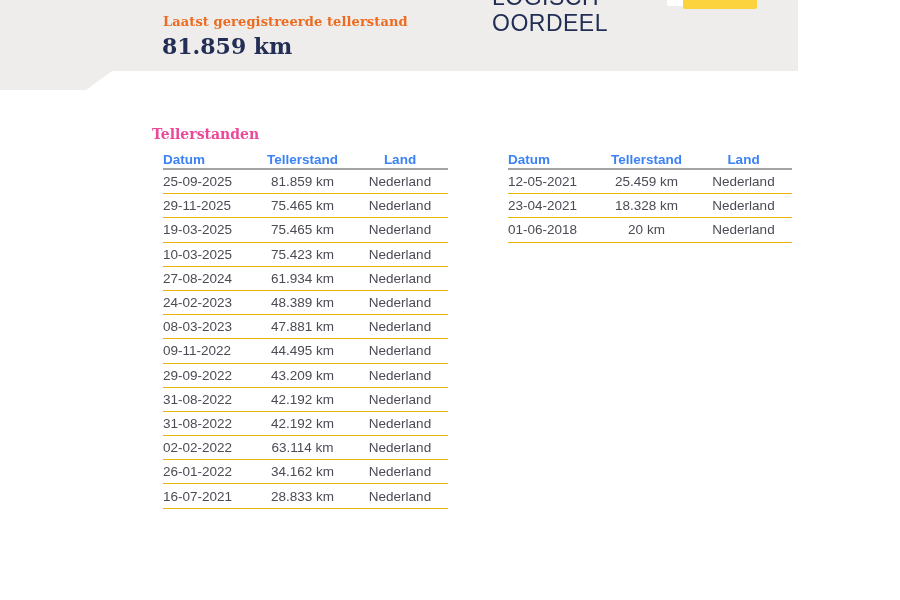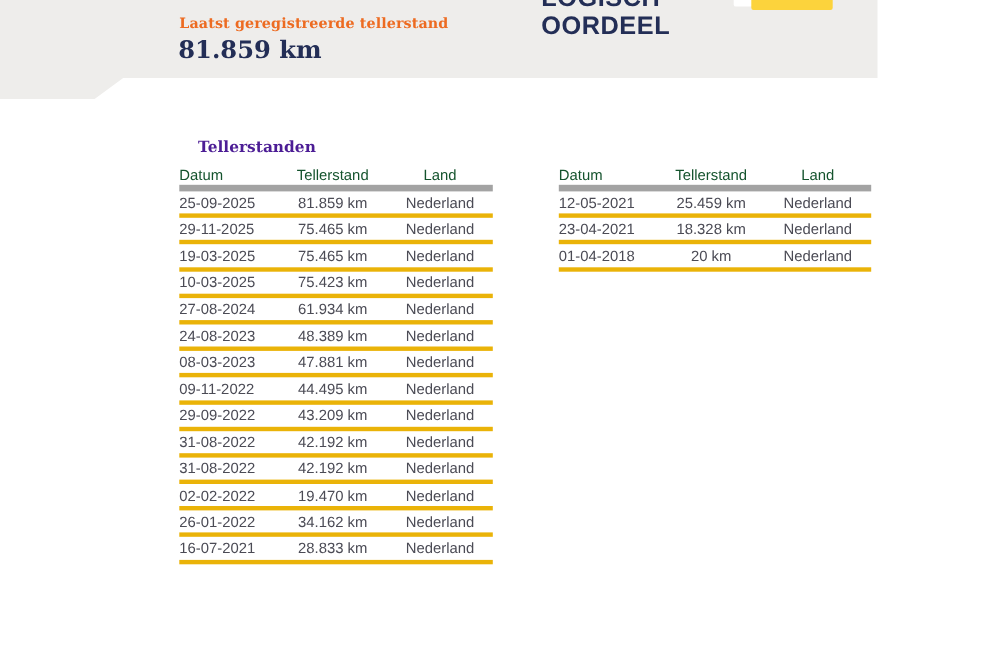--- a/index.html
+++ b/index.html
@@ -17,51 +17,51 @@
   #latest-label {
     position:absolute; left:163px; top:14px;
     font-size:13px; font-weight:bold; color:#ed6b21; letter-spacing:0.1px;
   }
   #latest-value {
     position:absolute; left:162px; top:33px;
     font-size:22px; font-weight:bold; color:#232e56;
   }
   .verdict-line {
     position:absolute; left:492px;
-    font-size:23px; font-weight:bold; color:#232e56; letter-spacing:0.5px;
+    font-size:23px; font-weight:normal; color:#232e56; letter-spacing:0.5px;
     white-space:nowrap;
   }
   #verdict-line1 { top:-16px; }
   #verdict-line2 { top:10px; }
   #badge-white {
     position:absolute; left:667px; top:0; width:17px; height:6px;
     background:#ffffff; border-radius:0 0 2px 2px;
   }
   #badge-yellow {
     position:absolute; left:683px; top:0; width:74px; height:9px;
     background:#fcd33c; border-radius:0 0 2px 2px;
   }
   
   #section-title {
-    position:absolute; left:180px; top:126px;
-    font-size:14px; font-weight:bold; color:#4c1d95;
+    position:absolute; left:152px; top:126px;
+    font-size:14px; font-weight:bold; color:#ec4899;
   }
   .odo-table { position:absolute; top:148px; }
   #table-left  { left:163px; width:285px; }
   #table-right { left:508px; width:284px; }
   .thead {
     display:grid; height:19px; align-items:end;
-    border-bottom:6px solid #a3a3a3; padding-bottom:1px;
-    font-size:13.5px; font-weight:normal; color:#14532d;
+    border-bottom:2px solid #a3a3a3; padding-bottom:1px;
+    font-size:13.5px; font-weight:bold; color:#3b82f6;
   }
   #table-left  .thead, #table-left  .trow { grid-template-columns:90px 99px 96px; }
   #table-right .thead, #table-right .trow { grid-template-columns:90px 97px 97px; }
   .trow {
     display:grid; height:24.2px; align-items:center;
-    border-bottom:4px solid #eab308; box-sizing:border-box;
+    border-bottom:1px solid #eab308; box-sizing:border-box;
     font-size:13.5px; color:#4b4b55;
   }
   .thead .c1, .thead .c2, .tcell.c1, .tcell.c2 { text-align:center; }
   .tcell, .hcell { white-space:nowrap; }
 </style>
 </head>
 <body>
 
 <div id="screen">
 
@@ -104,21 +104,21 @@
           <span class="tcell c0">10-03-2025</span>
           <span class="tcell c1">75.423 km</span>
           <span class="tcell c2">Nederland</span>
         </div>
         <div class="trow">
           <span class="tcell c0">27-08-2024</span>
           <span class="tcell c1">61.934 km</span>
           <span class="tcell c2">Nederland</span>
         </div>
         <div class="trow">
-          <span class="tcell c0">24-08-2023</span>
+          <span class="tcell c0">24-02-2023</span>
           <span class="tcell c1">48.389 km</span>
           <span class="tcell c2">Nederland</span>
         </div>
         <div class="trow">
           <span class="tcell c0">08-03-2023</span>
           <span class="tcell c1">47.881 km</span>
           <span class="tcell c2">Nederland</span>
         </div>
         <div class="trow">
           <span class="tcell c0">09-11-2022</span>
@@ -135,21 +135,21 @@
           <span class="tcell c1">42.192 km</span>
           <span class="tcell c2">Nederland</span>
         </div>
         <div class="trow">
           <span class="tcell c0">31-08-2022</span>
           <span class="tcell c1">42.192 km</span>
           <span class="tcell c2">Nederland</span>
         </div>
         <div class="trow">
           <span class="tcell c0">02-02-2022</span>
-          <span class="tcell c1">19.470 km</span>
+          <span class="tcell c1">63.114 km</span>
           <span class="tcell c2">Nederland</span>
         </div>
         <div class="trow">
           <span class="tcell c0">26-01-2022</span>
           <span class="tcell c1">34.162 km</span>
           <span class="tcell c2">Nederland</span>
         </div>
         <div class="trow">
           <span class="tcell c0">16-07-2021</span>
           <span class="tcell c1">28.833 km</span>
@@ -169,20 +169,20 @@
           <span class="tcell c0">12-05-2021</span>
           <span class="tcell c1">25.459 km</span>
           <span class="tcell c2">Nederland</span>
         </div>
         <div class="trow">
           <span class="tcell c0">23-04-2021</span>
           <span class="tcell c1">18.328 km</span>
           <span class="tcell c2">Nederland</span>
         </div>
         <div class="trow">
-          <span class="tcell c0">01-04-2018</span>
+          <span class="tcell c0">01-06-2018</span>
           <span class="tcell c1">20 km</span>
           <span class="tcell c2">Nederland</span>
         </div>
       </div>
   </div>
 
 </div>
 
 </body></html>

